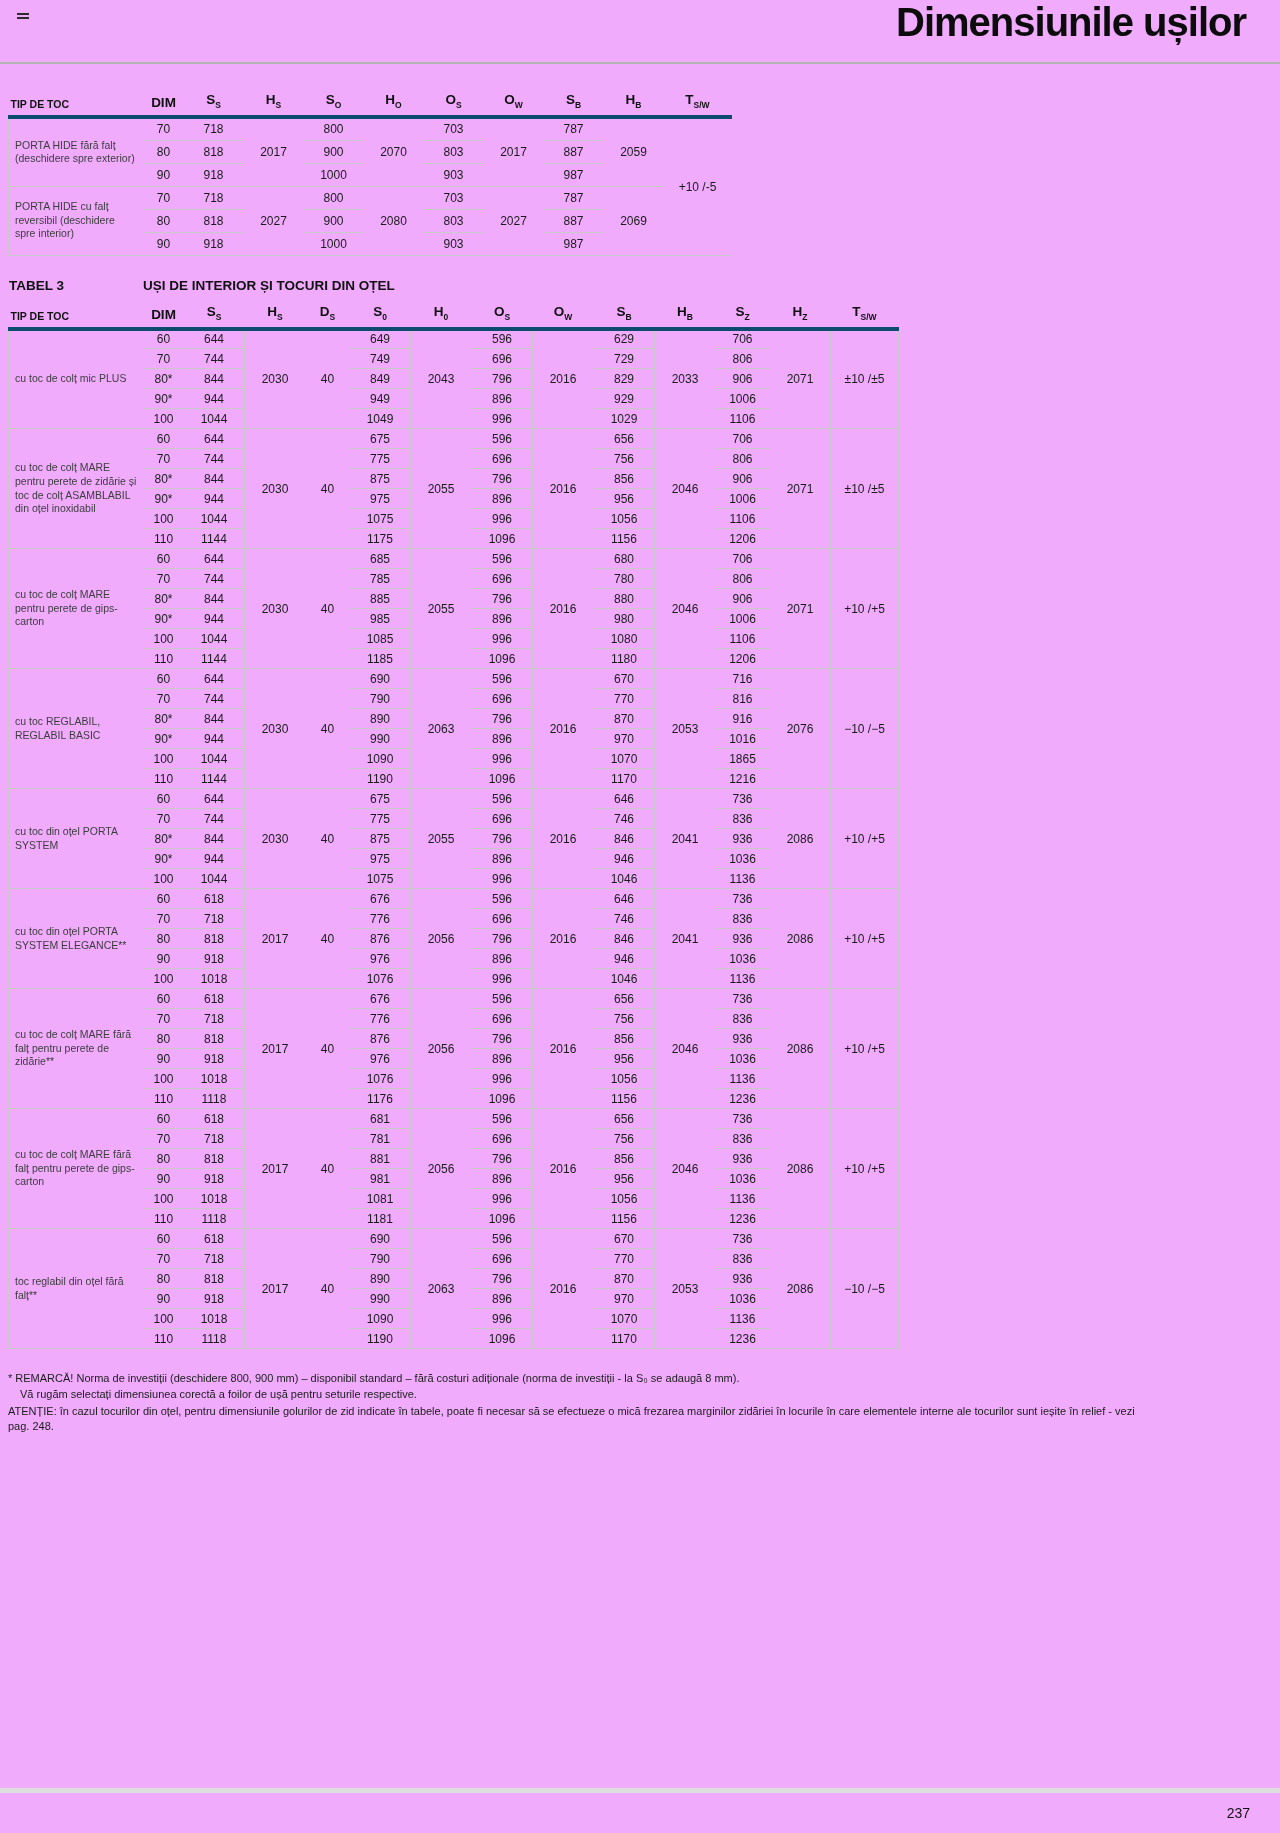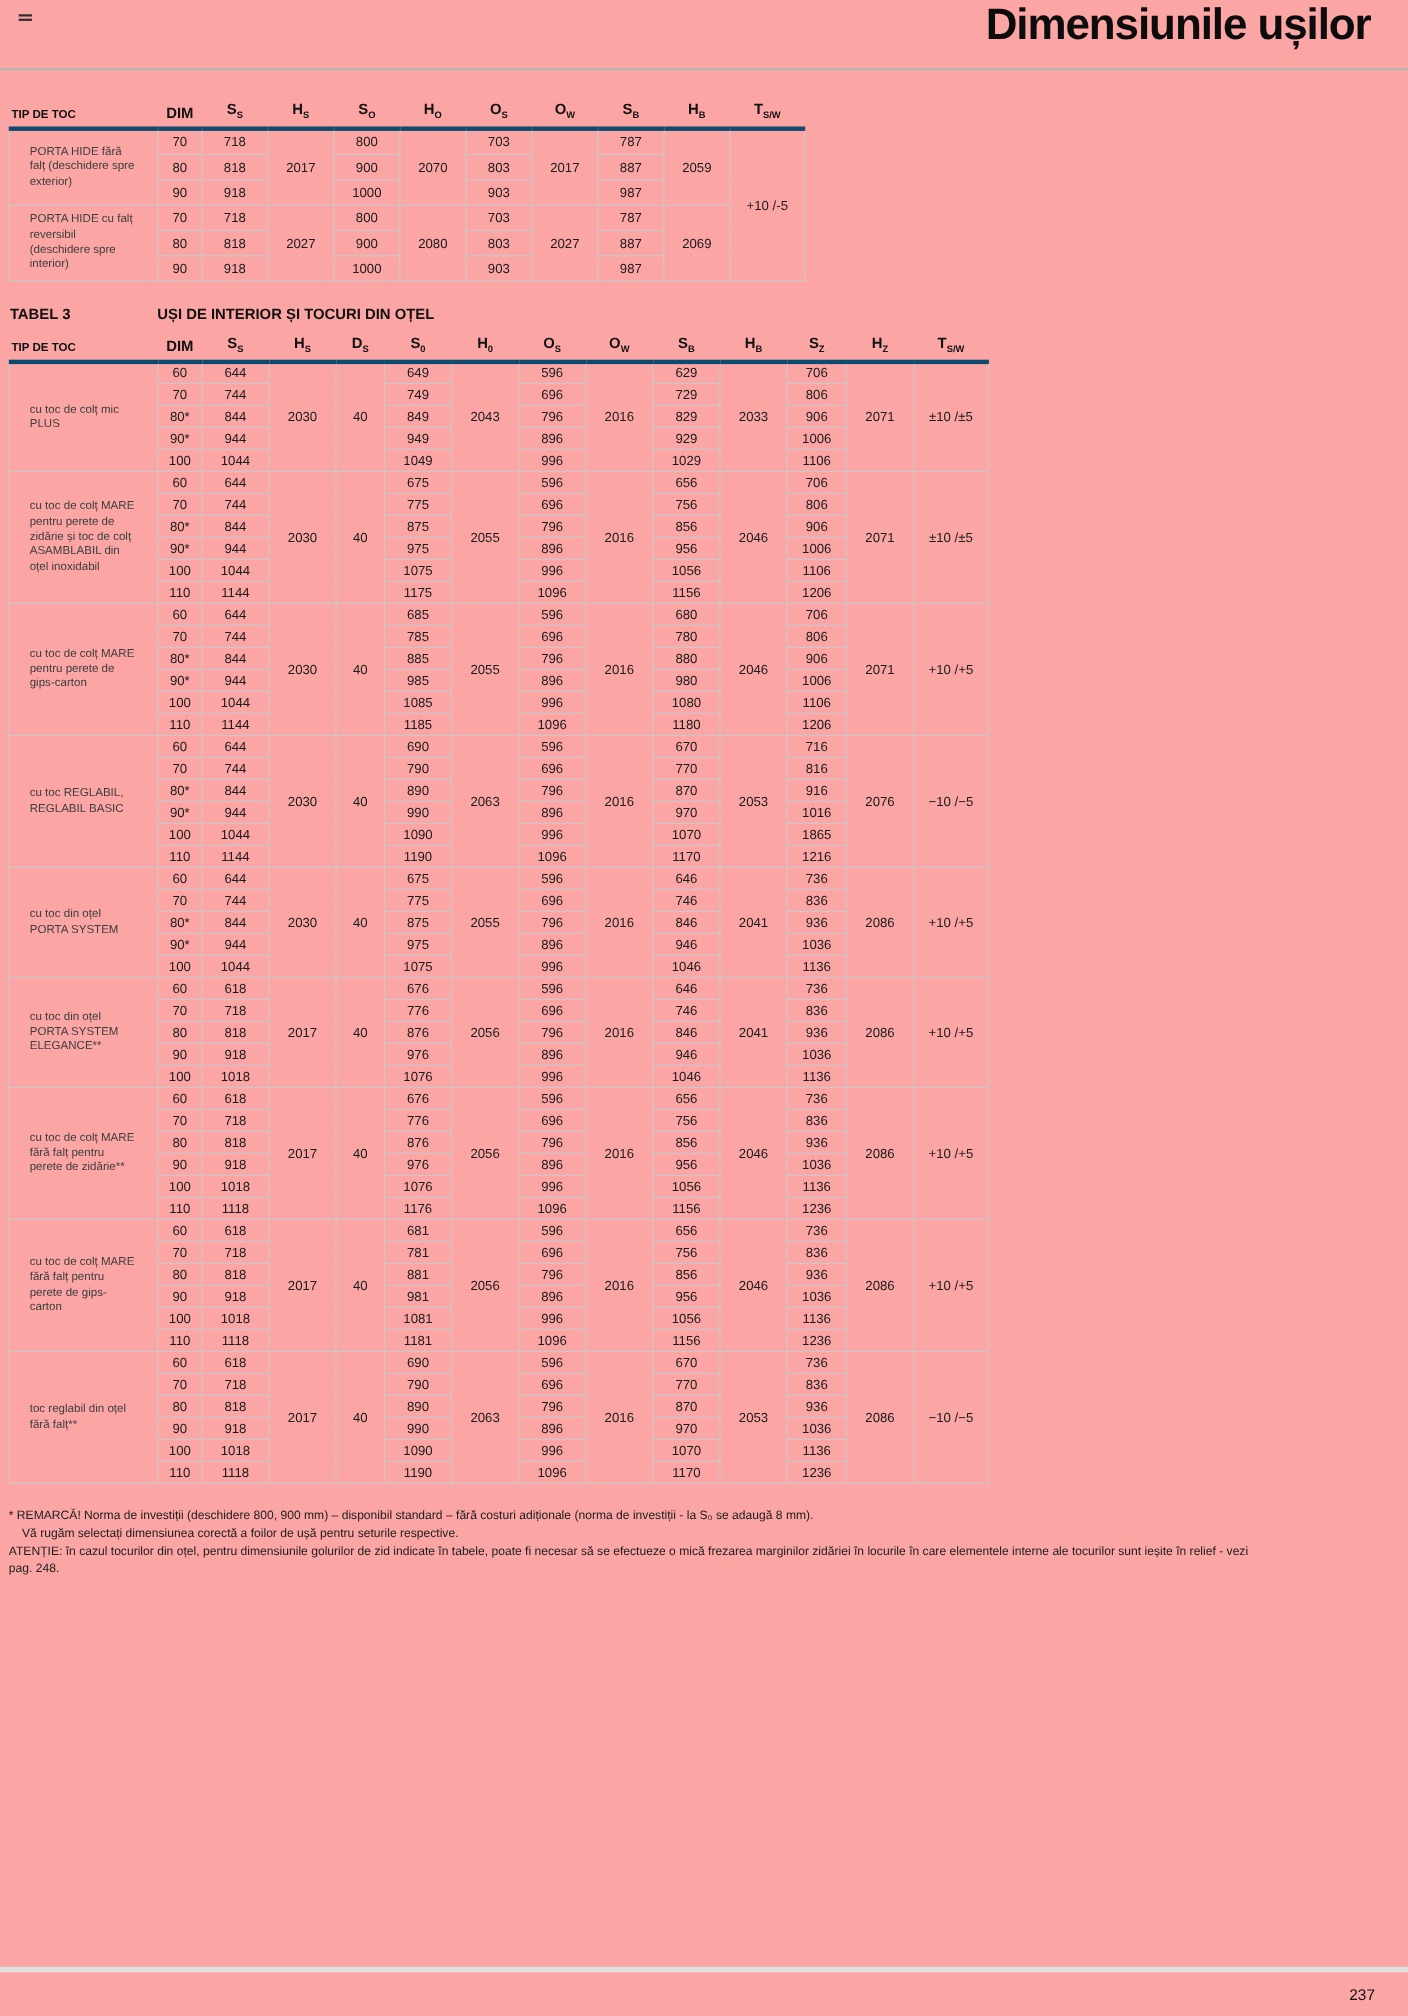--- a/index.html
+++ b/index.html
@@ -1,18 +1,18 @@
 <!DOCTYPE html>
 <html><head>
 <meta charset="utf-8">
 <style>
   * { box-sizing: border-box; margin: 0; padding: 0; }
   html,body { background: #ffffff; }
   body { font-family: "Liberation Sans", sans-serif; color: #1a1a1a; }
-  .page { position: relative; width: 1280px; height: 1833px; background: #fca5a5; overflow: hidden; }
+  .page { position: relative; width: 1280px; height: 1833px; background: #f0abfc; overflow: hidden; }
 
   .menu-icon { position: absolute; top: 13px; left: 17px; width: 12px; cursor: pointer; }
   .menu-icon span { display: block; width: 12px; height: 2px; background: #2b2b2b; margin-bottom: 2px; }
 
   h1 { position: absolute; top: 0px; right: 34px; font-size: 40px; font-weight: 700;
        letter-spacing: -1px; color: #0c0c0c; }
   .header-rule { position: absolute; top: 62px; left: 0; width: 1280px; height: 2px; background: #b3b3b3; }
 
   .content { position: absolute; top: 90px; left: 8px; width: 1264px; }
 
@@ -29,21 +29,21 @@
   #table2 td { height: 23px; }
   #table3 td { height: 20px; }
 
   table.dims thead th { border: none; border-bottom: 4px solid #0c4a6e; font-size: 13.5px;
                         font-weight: 700; height: 27px; vertical-align: bottom; padding: 0 2px 5px 2px;
                         text-align: center; color: #111; }
   table.dims thead th.tiptoc { text-align: left; font-size: 10.5px; padding-left: 2px; }
   table.dims thead sub { font-size: 8.5px; font-weight: 700; }
 
   table.dims td.label { text-align: left; font-size: 10.5px; color: #3d3d3d; line-height: 1.3;
-                        padding: 2px 18px; }
+                        padding: 2px 6px; }
   table.dims tr.gstart td { border-top: 1px solid #9b9b9b; }
 
   .notes { margin-top: 4px; width: 1150px; font-size: 11px; line-height: 1.4; color: #1c1c1c; }
   .notes p { margin-bottom: 1px; }
   .notes p.indent { padding-left: 12px; }
 
   .footer-bar { position: absolute; left: 0; bottom: 40px; width: 1280px; height: 5px; background: #dedede; }
   .page-number { position: absolute; right: 30px; bottom: 12px; font-size: 14px; font-weight: 400; color: #111; }
 </style>
 </head>

